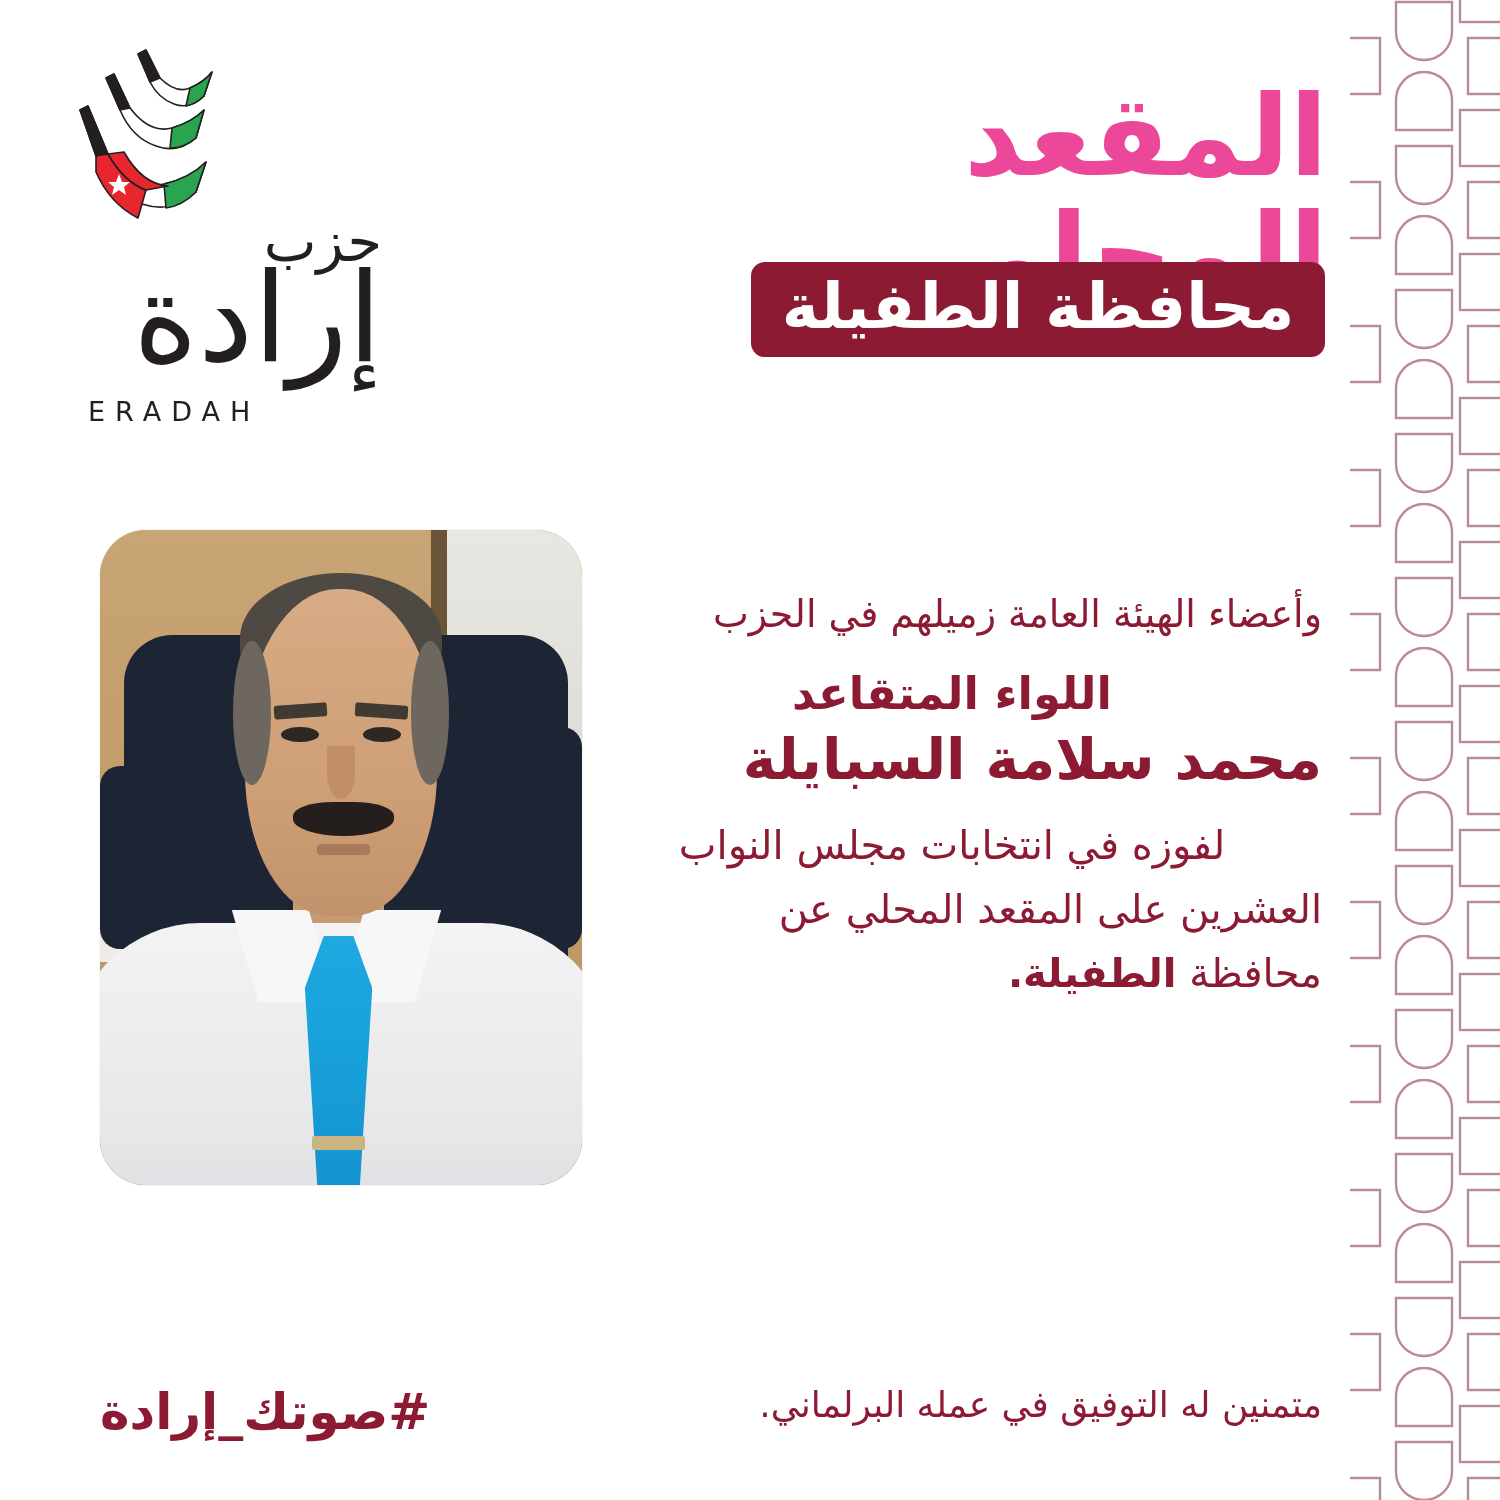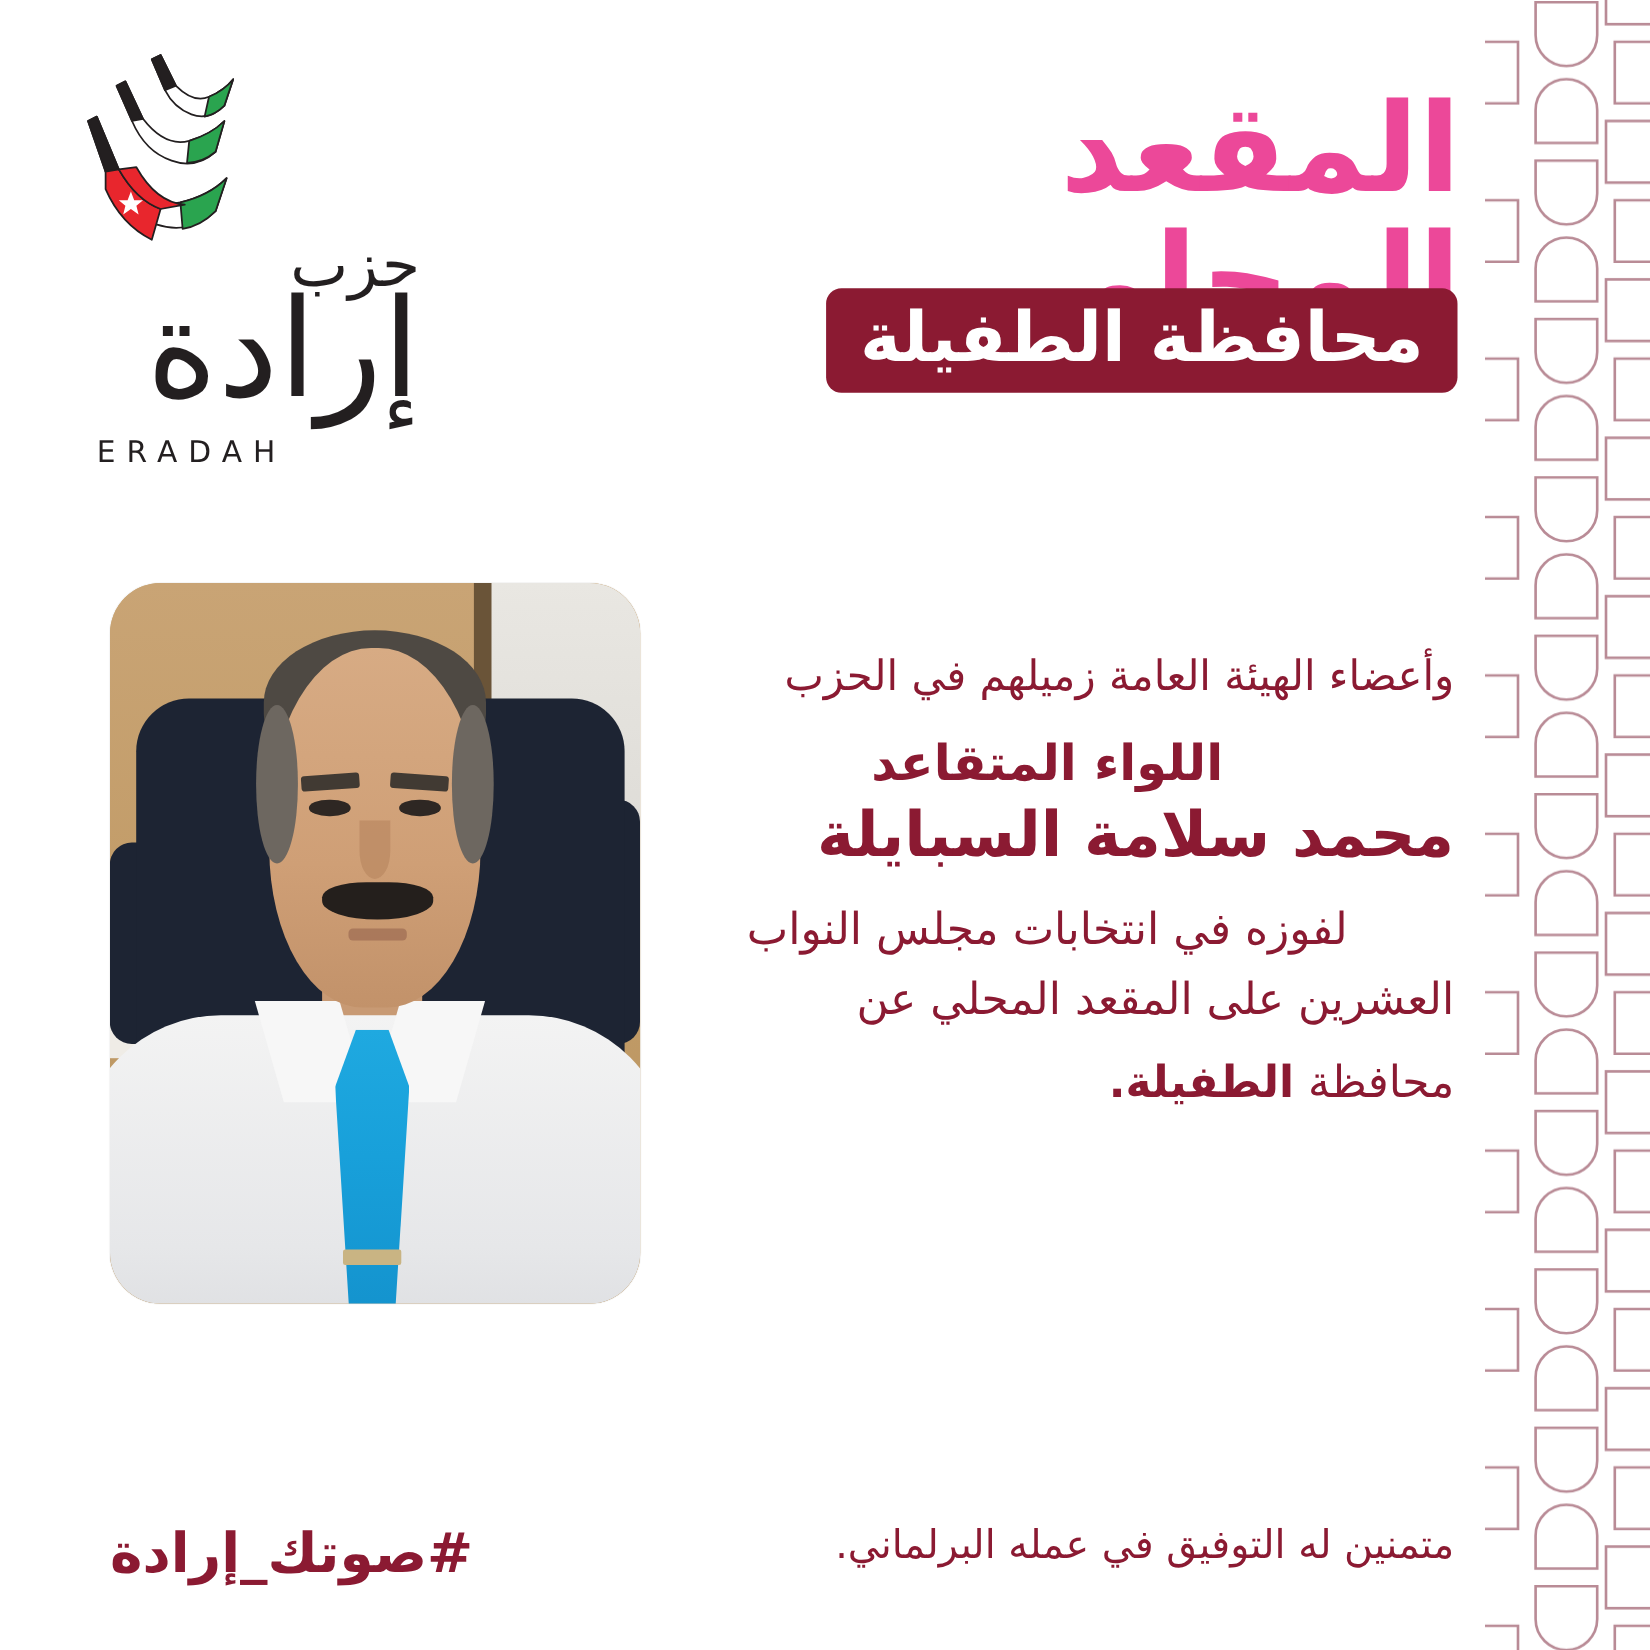--- a/index.html
+++ b/index.html
@@ -219,21 +219,21 @@
     line-height:1.3;
     text-align:right;
     font-weight:400;
     margin-top:12px;
   }
   .l-body-3{
     font-size:40px;
     line-height:1.3;
     text-align:right;
     font-weight:400;
-    margin-top:23px;
+    margin-top:12px;
   }
   .l-body-3 b{font-weight:bold;}
 
   #closing{
     position:absolute;
     right:178px; top:1383px;
     width:740px;
     direction:rtl;
     text-align:right;
     font-size:36px;

